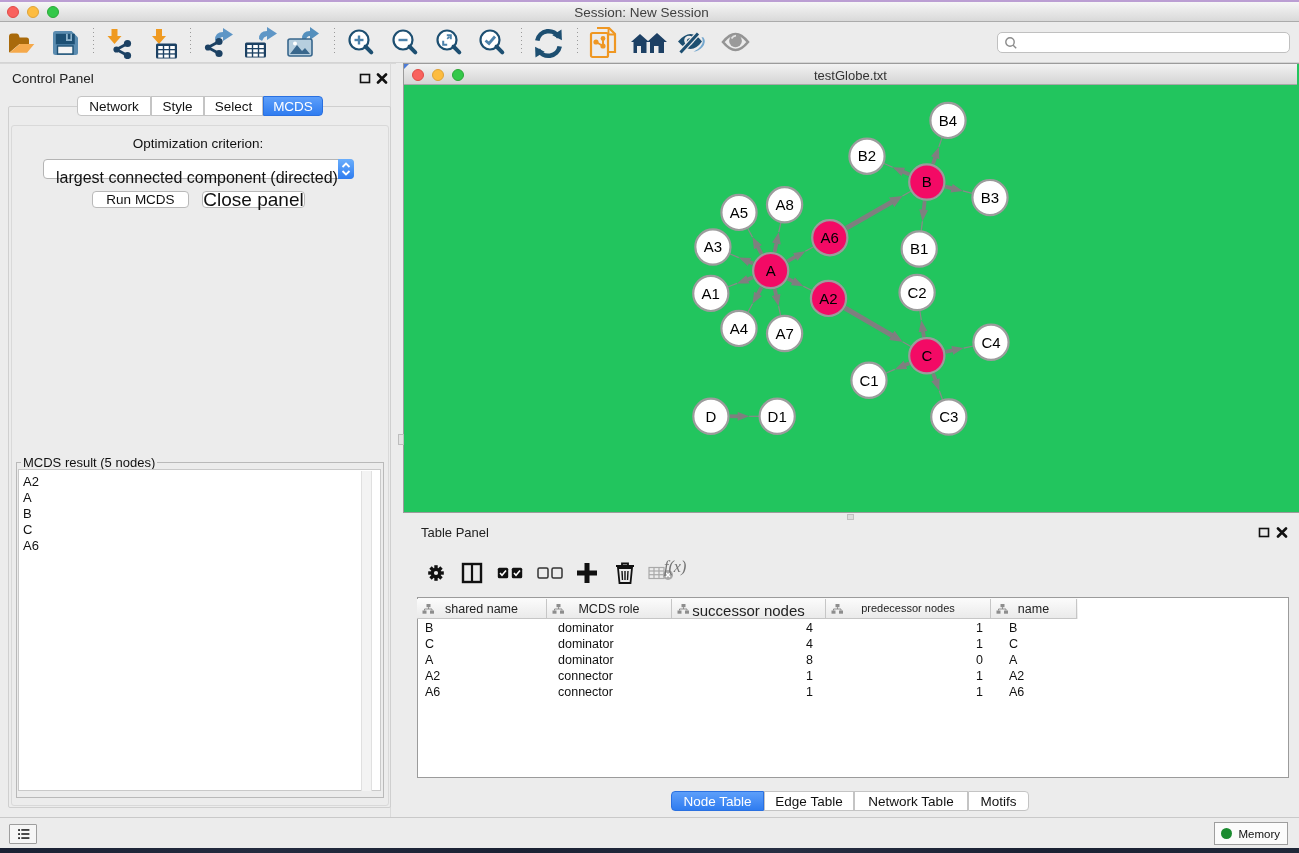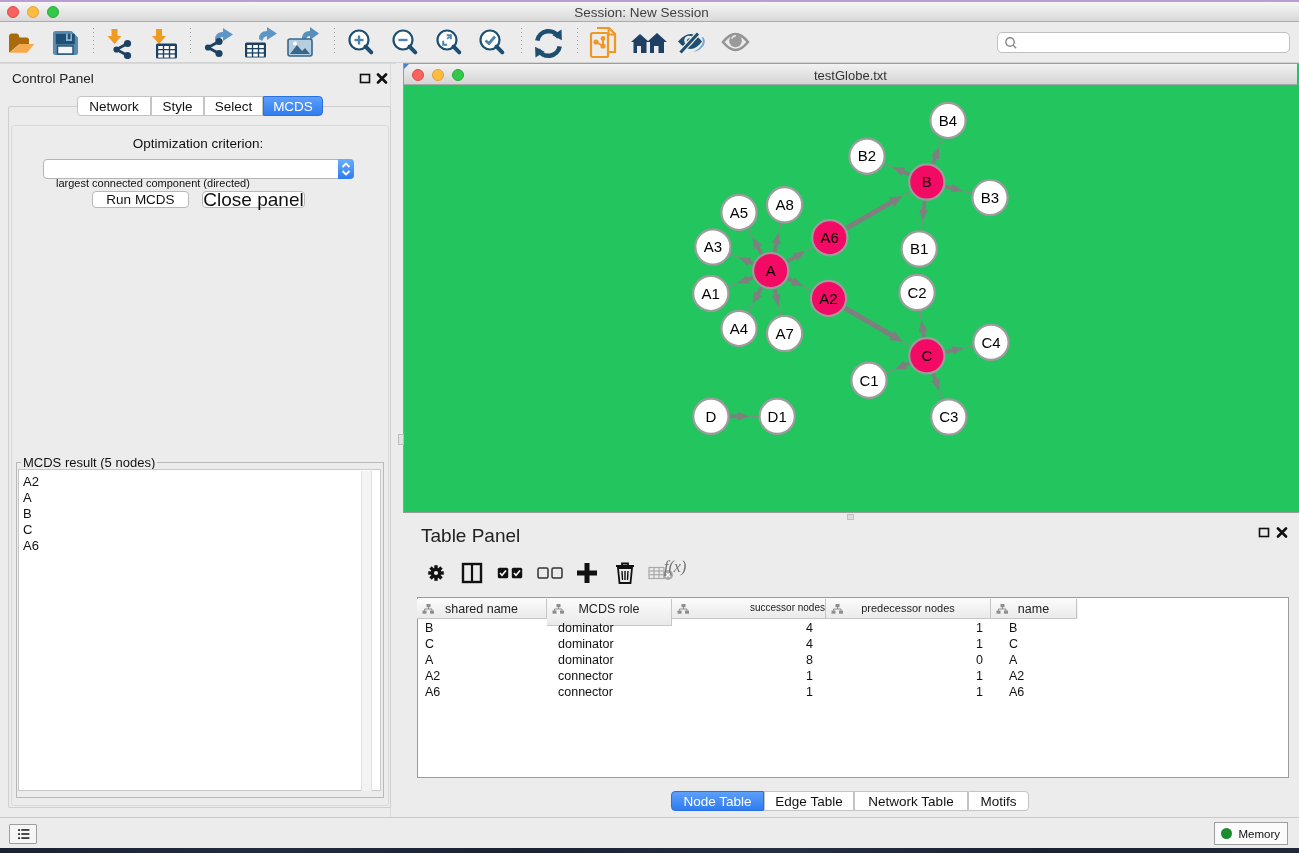--- a/index.html
+++ b/index.html
@@ -184,21 +184,21 @@
 <div class="abs" style="left:8px;top:106px;width:383px;height:702px;border:1px solid #cfcfcf;border-radius:2px"></div>
 <div class="abs" style="left:11px;top:125px;width:378px;height:681px;border:1px solid #d9d9d9;border-radius:3px"></div>
 
 <div class="tabbtn" style="left:77px;top:96px;width:74px;border-radius:4px 0 0 4px">Network</div>
 <div class="tabbtn" style="left:151px;top:96px;width:53px">Style</div>
 <div class="tabbtn" style="left:204px;top:96px;width:59px">Select</div>
 <div class="tabbtn bluetab" style="left:263px;top:96px;width:60px;border-radius:0 4px 4px 0">MCDS</div>
 
 <div class="abs" style="left:0;top:136px;width:396px;text-align:center;font-size:13.5px;color:#111">Optimization criterion:</div>
 <div class="abs" style="left:43px;top:159px;width:311px;height:20px;background:#fff;border:1px solid #b4b4b4;border-radius:4px">
- <div class="abs" style="left:12px;top:17px;font-size:11px;color:#111">largest connected component (directed)</div>
+ <div class="abs" style="left:12px;top:9px;font-size:16px;color:#111">largest connected component (directed)</div>
  <div class="abs" style="right:-1px;top:-1px;width:16px;height:20px;border-radius:0 4px 4px 0;background:linear-gradient(#6aaefc,#2e7cf0)">
   <svg width="16" height="20" viewBox="0 0 16 20">
         <path d="M4.5 8 L8 4.5 L11.5 8 M4.5 12 L8 15.5 L11.5 12" fill="none" stroke="#fff" stroke-width="1.8"></path>
       </svg>
  </div>
 </div>
 <div class="abs" style="left:92px;top:191px;width:97px;height:17px;background:#fff;border:1px solid #b9b9b9;border-radius:4px;text-align:center;font-size:13.5px;line-height:16px;color:#111">Run MCDS</div>
 <div class="abs" style="left:202px;top:191px;width:103px;height:17px;background:#fff;border:1px solid #b9b9b9;border-radius:4px;text-align:center;font-size:19px;line-height:16px;color:#111">Close panel</div>
 
 <div class="abs" style="left:16px;top:462px;width:368px;height:336px;border:1px solid #b9b9b9"></div>
@@ -325,21 +325,21 @@
 <text x="380.6" y="253.7" font-size="15" fill="#000" text-anchor="middle">A7</text>
 <text x="587" y="262.5" font-size="15" fill="#000" text-anchor="middle">C4</text>
 <text x="522.8" y="276.0" font-size="15" fill="#000" text-anchor="middle">C</text>
 <text x="465" y="300.5" font-size="15" fill="#000" text-anchor="middle">C1</text>
 <text x="544.8" y="337.2" font-size="15" fill="#000" text-anchor="middle">C3</text>
 <text x="306.9" y="336.5" font-size="15" fill="#000" text-anchor="middle">D</text>
 <text x="373.2" y="336.5" font-size="15" fill="#000" text-anchor="middle">D1</text>
 </svg>
 
 <div class="abs" style="left:847px;top:514px;width:7px;height:6px;background:#dcdcdc;border:1px solid #c0c0c0"></div>
-<div class="abs" style="left:421px;top:525px;font-size:19px;color:#222">Table Panel</div>
+<div class="abs" style="left:421px;top:525px;font-size:13px;color:#222">Table Panel</div>
 <svg class="abs" style="left:1258px;top:527px" width="12" height="11" viewBox="0 0 12 11">
     <rect x="1.5" y="1.5" width="9" height="8" fill="none" stroke="#111" stroke-width="1.6"></rect>
   </svg>
 <svg class="abs" style="left:1276px;top:527px" width="12" height="11" viewBox="0 0 12 11">
     <path d="M2 1.5 L10 9.5 M10 1.5 L2 9.5" stroke="#111" stroke-width="2.6" stroke-linecap="round" fill="none"></path>
   </svg>
 
 <svg class="abs" style="left:426px;top:563px" width="20" height="20" viewBox="0 0 20 20">
  <g fill="#111">
       <circle cx="10" cy="10" r="5.2"></circle>
@@ -425,33 +425,33 @@
     <div class="abs" style="left:0;right:0;top:3px;text-align:center;font-size:12.5px;color:#222">shared name</div>
     <svg class="abs" style="left:5px;top:4px" width="13" height="12" viewBox="0 0 13 12">
       <g fill="#8d8d8d">
         <rect x="4.5" y="1" width="4" height="3.2"></rect>
         <rect x="0.5" y="7.5" width="4" height="3.2"></rect>
         <rect x="8" y="7.5" width="4" height="3.2"></rect>
       </g>
       <path d="M6.5 4.2 L6.5 6 M2.5 7.5 L2.5 6 L10 6 L10 7.5" fill="none" stroke="#8d8d8d" stroke-width="1"></path>
     </svg>
   </div>
-<div class="abs" style="left:547px;top:599px;width:125px;height:27px;background:linear-gradient(#fbfbfb,#eaeaea);border-right:1px solid #c6c6c6;border-bottom:1px solid #c6c6c6">
+<div class="abs" style="left:547px;top:599px;width:125px;height:20px;background:linear-gradient(#fbfbfb,#eaeaea);border-right:1px solid #c6c6c6;border-bottom:1px solid #c6c6c6">
     <div class="abs" style="left:0;right:0;top:3px;text-align:center;font-size:12.5px;color:#222">MCDS role</div>
     <svg class="abs" style="left:5px;top:4px" width="13" height="12" viewBox="0 0 13 12">
       <g fill="#8d8d8d">
         <rect x="4.5" y="1" width="4" height="3.2"></rect>
         <rect x="0.5" y="7.5" width="4" height="3.2"></rect>
         <rect x="8" y="7.5" width="4" height="3.2"></rect>
       </g>
       <path d="M6.5 4.2 L6.5 6 M2.5 7.5 L2.5 6 L10 6 L10 7.5" fill="none" stroke="#8d8d8d" stroke-width="1"></path>
     </svg>
   </div>
 <div class="abs" style="left:672px;top:599px;width:154px;height:20px;background:linear-gradient(#fbfbfb,#eaeaea);border-right:1px solid #c6c6c6;border-bottom:1px solid #c6c6c6">
-    <div class="abs" style="left:0;right:0;top:3px;text-align:right;font-size:10px;color:#222">successor nodes</div>
+    <div class="abs" style="left:0;right:0;top:3px;text-align:center;font-size:15px;color:#222">successor nodes</div>
     <svg class="abs" style="left:5px;top:4px" width="13" height="12" viewBox="0 0 13 12">
       <g fill="#8d8d8d">
         <rect x="4.5" y="1" width="4" height="3.2"></rect>
         <rect x="0.5" y="7.5" width="4" height="3.2"></rect>
         <rect x="8" y="7.5" width="4" height="3.2"></rect>
       </g>
       <path d="M6.5 4.2 L6.5 6 M2.5 7.5 L2.5 6 L10 6 L10 7.5" fill="none" stroke="#8d8d8d" stroke-width="1"></path>
     </svg>
   </div>
 <div class="abs" style="left:826px;top:599px;width:165px;height:20px;background:linear-gradient(#fbfbfb,#eaeaea);border-right:1px solid #c6c6c6;border-bottom:1px solid #c6c6c6">

